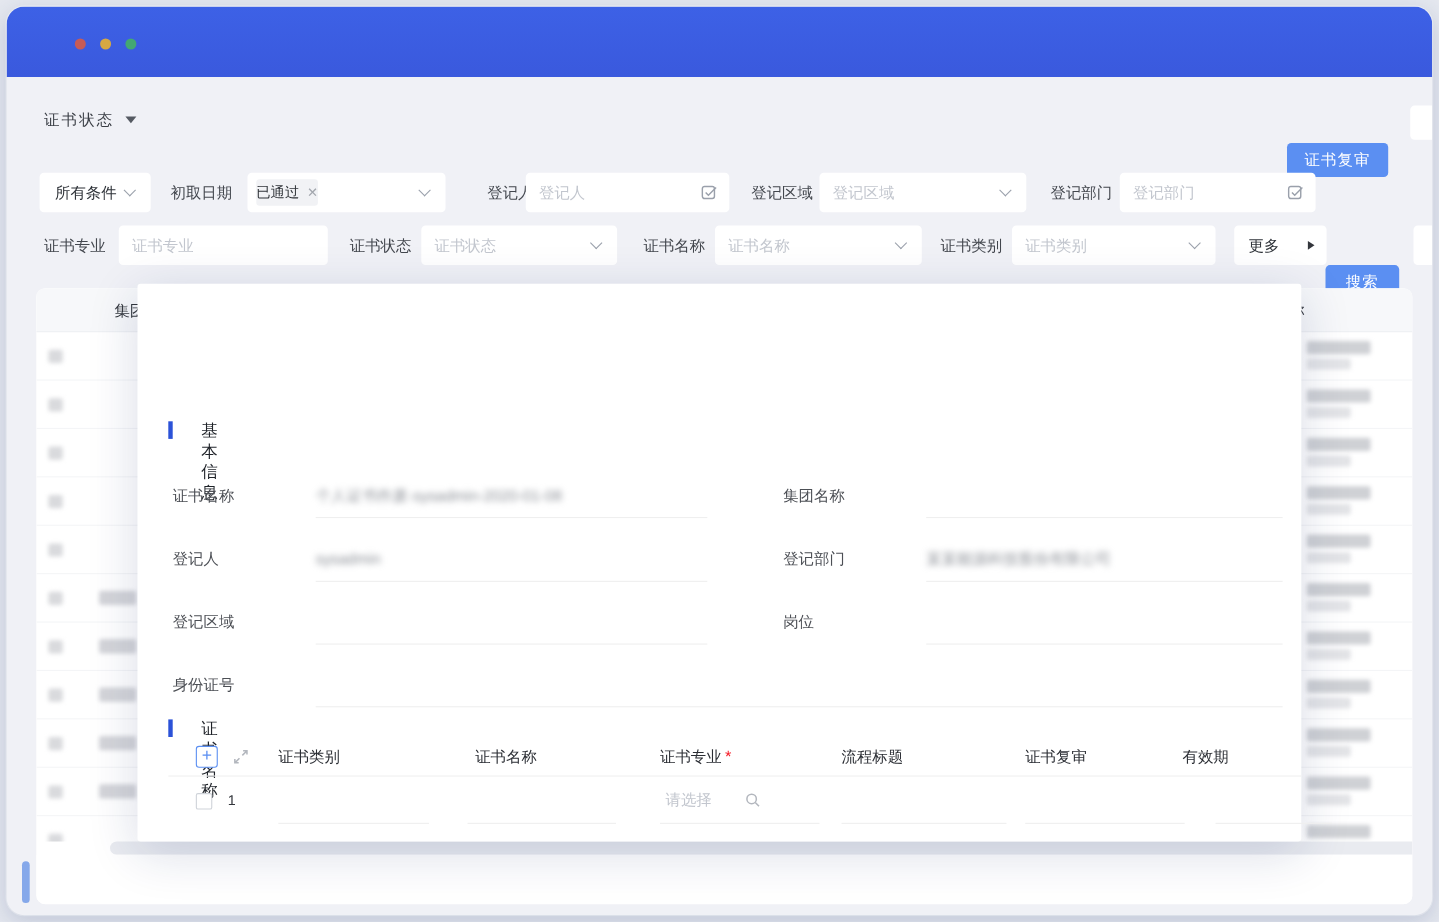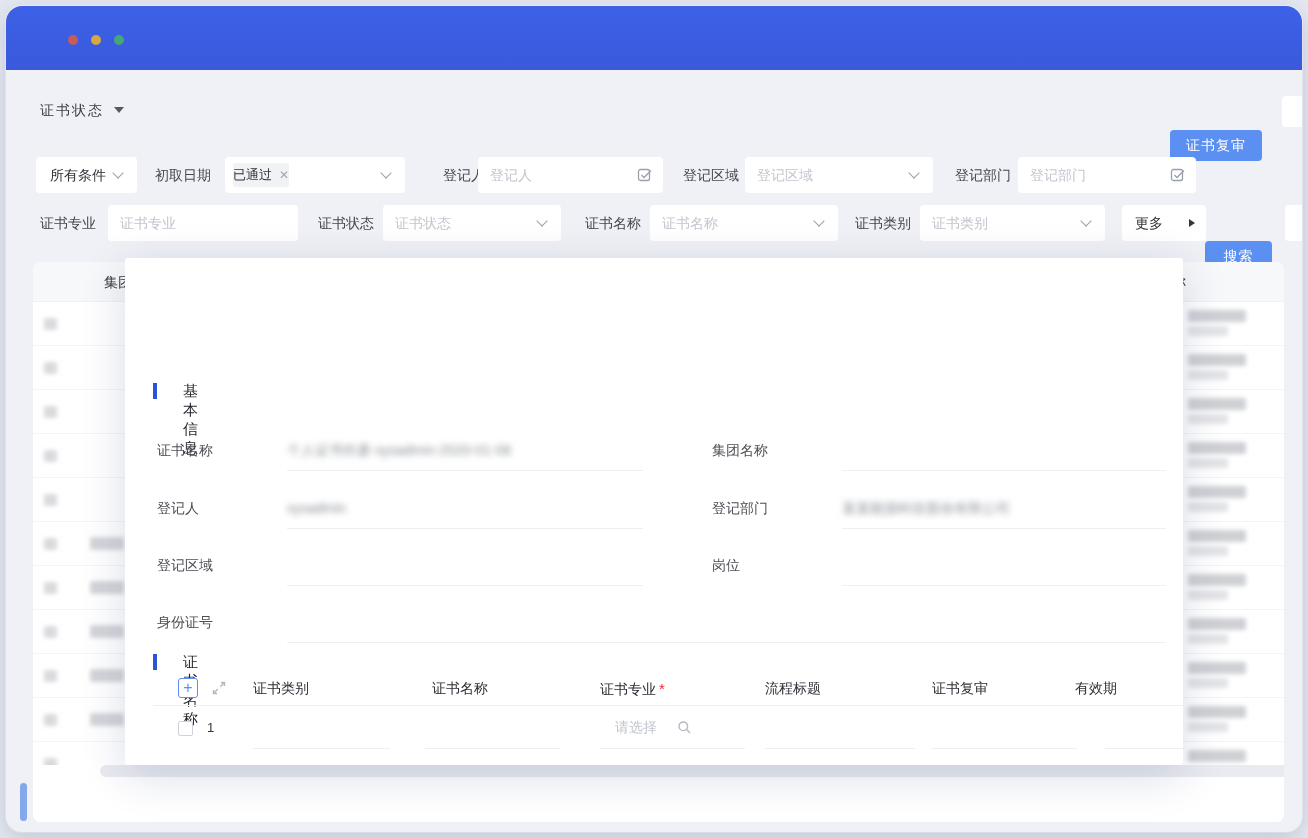--- a/index.html
+++ b/index.html
@@ -294,21 +294,21 @@
         <span class="dt-col" style="left:612px">流程标题</span>
         <span class="dt-col" style="left:779px">证书复审</span>
         <span class="dt-col" style="left:922px">有效期</span>
       </div>
 
       <div class="dt-row">
         <span class="cbox"></span>
         <span class="ridx">1</span>
         <span class="u" style="left:100px;top:42px;width:137px"></span>
         <span class="u" style="left:272px;top:42px;width:135px"></span>
-        <span class="cell-ph" style="left:462px">请选择</span>
+        <span class="cell-ph" style="left:452px">请选择</span>
         <span class="mag" style="left:524px">
           <svg width="15" height="15" viewBox="0 0 15 15" fill="none" stroke="#b3b7be" stroke-width="1.4">
             <circle cx="6.3" cy="6.3" r="4.3"></circle>
               <path d="M9.6 9.6 L13 13"></path>
           </svg>
         </span>
         <span class="u" style="left:447px;top:42px;width:145px"></span>
         <span class="u" style="left:612px;top:42px;width:150px"></span>
         <span class="u" style="left:779px;top:42px;width:145px"></span>
         <span class="u" style="left:952px;top:42px;width:106px"></span>

